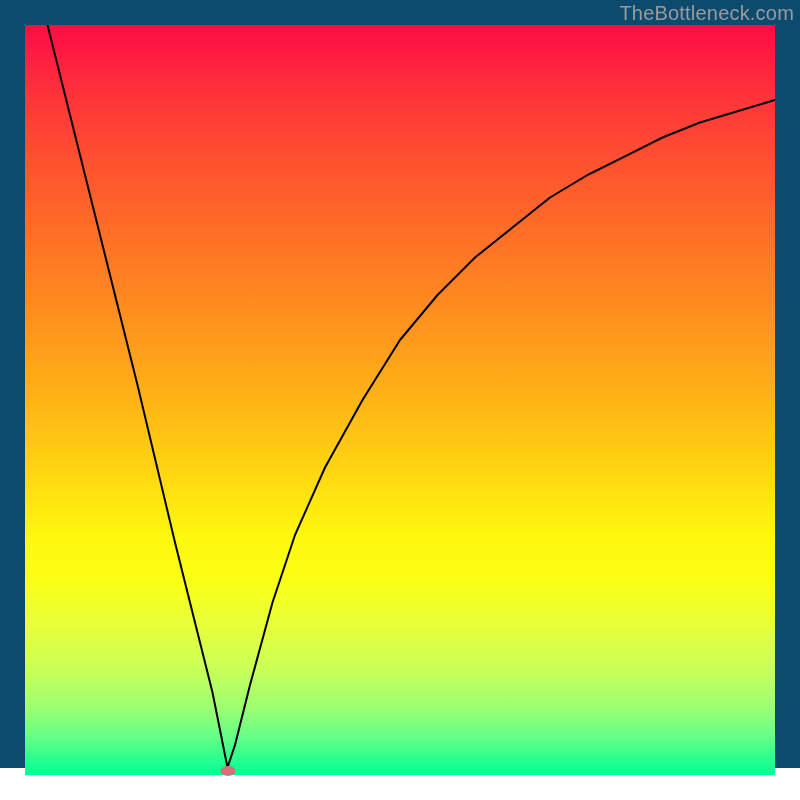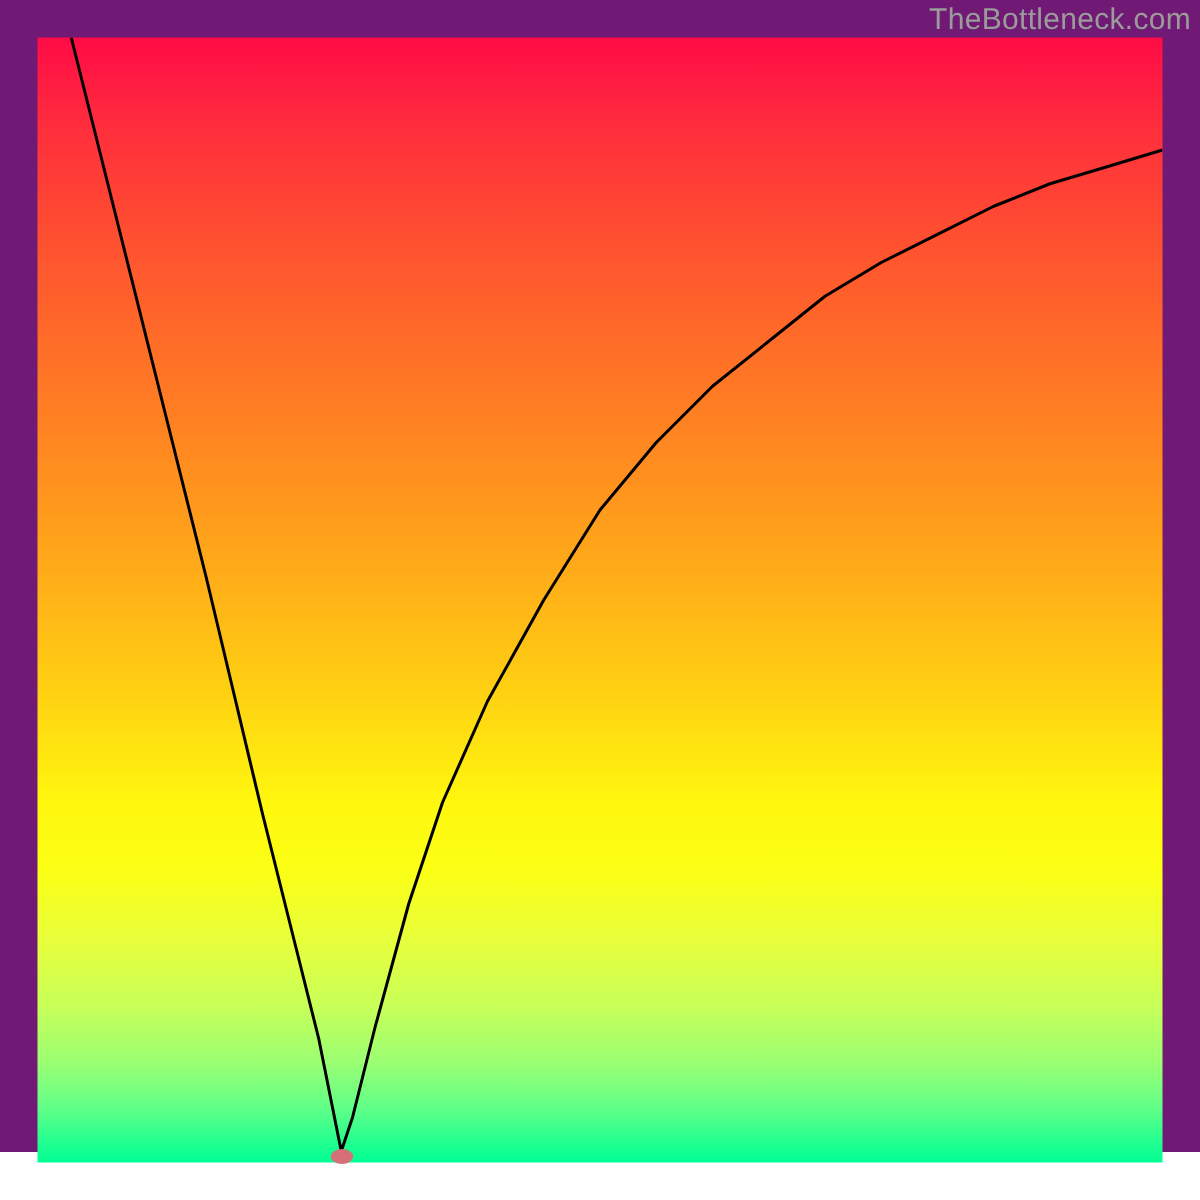--- a/index.html
+++ b/index.html
@@ -7,21 +7,21 @@
     padding: 0;
     width: 800px;
     height: 800px;
     overflow: hidden;
     font-family: Arial, Helvetica, sans-serif;
   }
   .frame {
     position: relative;
     width: 800px;
     height: 768px;
-    background: #701a75;
+    background: #0c4a6e;
   }
   .plot-area {
     position: absolute;
     left: 25px;
     top: 25px;
     width: 750px;
     height: 750px;
     
     background: linear-gradient(
       to bottom,

